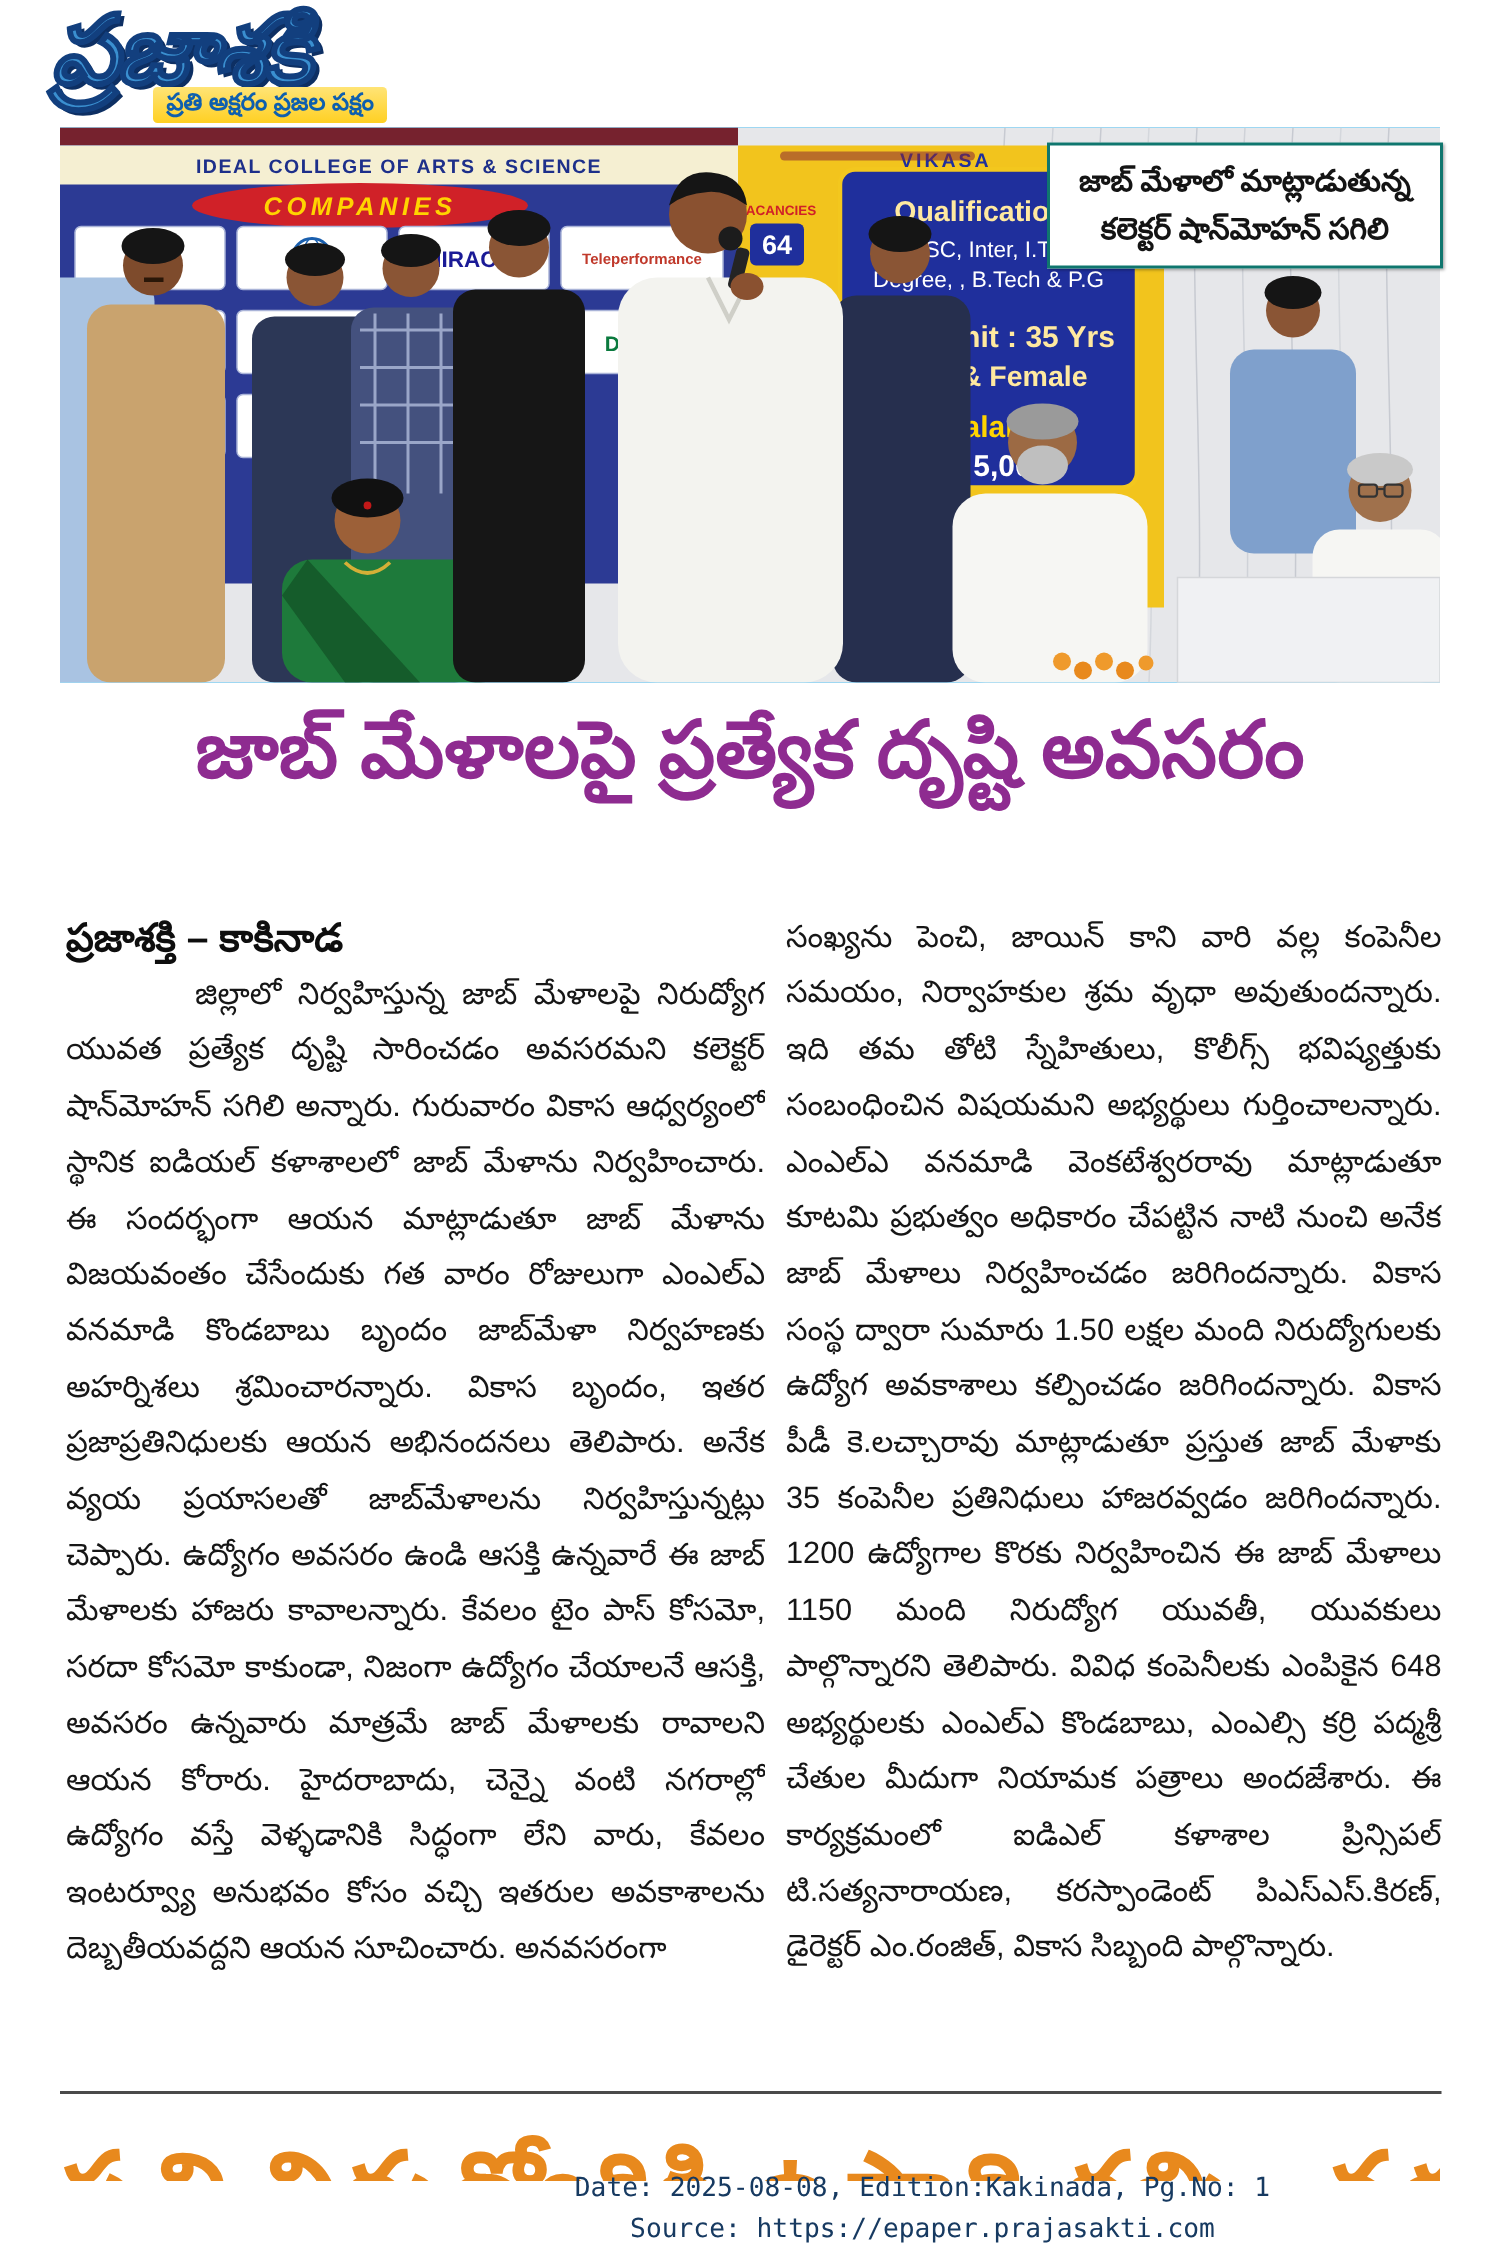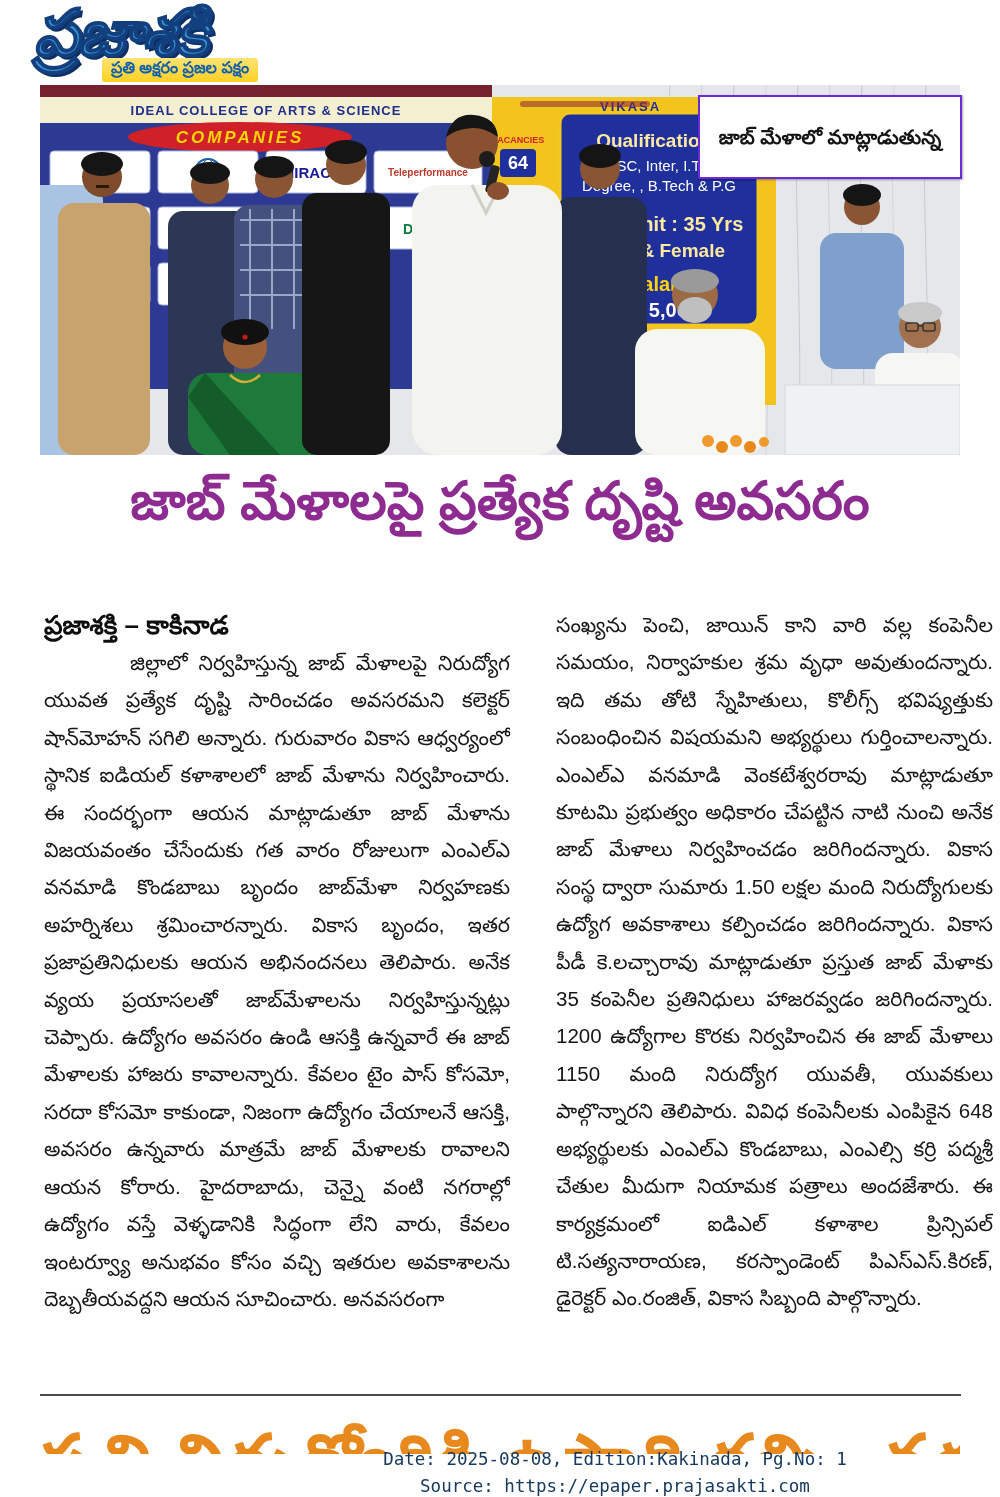--- a/index.html
+++ b/index.html
@@ -10,33 +10,33 @@
   .masthead-logo{position:absolute;left:34px;top:-4px;font-size:64px;font-weight:800;
     font-style:italic;color:#3a8fd0;letter-spacing:-2px;
     -webkit-text-stroke:2px #123f7e;text-shadow:3px 3px 0 #0d2f63;}
   .masthead-tagline{position:absolute;left:102px;top:58px;font-size:16px;font-weight:bold;
     color:#0e5fae;background:linear-gradient(#ffe476,#ffd023);padding:1px 9px;border-radius:3px;}
 
   
   .photo{position:absolute;left:40px;top:85px;width:920px;height:370px;background:#0ea5e9;}
   .photo svg{display:block;}
   .caption-box{position:absolute;left:658px;top:10px;width:260px;height:80px;background:#fff;
-    border:2px solid #6d28d9;display:flex;flex-direction:column;justify-content:center;
-    align-items:center;box-shadow:1px 1px 2px rgba(0,0,0,.35);}
+    border:2px solid #0f766e;display:flex;flex-direction:column;justify-content:center;
+    align-items:center;box-shadow:1px 1px 2px rgba(0,0,0,.35);font-family:Liberation Serif, serif;}
   .caption-line{font-size:20px;font-weight:bold;color:#141414;line-height:32px;white-space:nowrap;}
 
   
   .headline{position:absolute;left:0;top:470px;width:100%;text-align:center;
     font-size:53px;font-weight:800;color:#8e2b90;white-space:nowrap;letter-spacing:0;}
 
   
   .body-col{position:absolute;top:606px;height:758px;overflow:hidden;font-size:20.5px;
     line-height:37.4px;color:#161616;text-align:justify;}
   .col1{left:44px;width:466px;}
-  .col2{left:524px;width:437px;margin-left:32px;}
+  .col2{left:524px;width:437px;}
   .dateline{font-weight:bold;font-size:26px;color:#0e0e0e;line-height:38px;}
   .para{margin:0;text-indent:86px;}
   .para.noindent{text-indent:0;}
 
   
   .divider{position:absolute;left:40px;top:1394px;width:921px;height:2px;background:#4a4a4a;}
   .cutoff{position:absolute;left:40px;top:1417px;width:920px;height:37px;overflow:hidden;}
   .cutoff-text{font-size:74px;font-weight:800;color:#e8891d;white-space:nowrap;
     line-height:90px;margin:0;letter-spacing:1px;}
   .footer{position:absolute;left:115px;top:1446px;width:1000px;text-align:center;
@@ -201,20 +201,21 @@
         <circle cx="696" cy="356" r="6" fill="#ef9a2c"></circle>
         <circle cx="710" cy="362" r="6" fill="#e8891d"></circle>
         <circle cx="724" cy="357" r="5" fill="#ef9a2c"></circle>
       </g>
 
       <rect x="480" y="16" width="130" height="6" rx="3" fill="#8a2733" opacity="0.55"></rect>
     </svg>
 
     <div class="caption-box">
       <div class="caption-line">జాబ్ మేళాలో మాట్లాడుతున్న</div>
+      <div class="caption-line">కలెక్టర్ షాన్‌మోహన్ సగిలి</div>
     </div>
   </div>
 
   <div class="headline">జాబ్ మేళాలపై ప్రత్యేక దృష్టి అవసరం</div>
 
   <div class="body-col col1">
     <div class="dateline">ప్రజాశక్తి – కాకినాడ</div>
     <p class="para">జిల్లాలో నిర్వహిస్తున్న జాబ్ మేళాలపై నిరుద్యోగ యువత ప్రత్యేక దృష్టి సారించడం అవసరమని కలెక్టర్ షాన్‌మోహన్ సగిలి అన్నారు. గురువారం వికాస ఆధ్వర్యంలో స్థానిక ఐడియల్ కళాశాలలో జాబ్ మేళాను నిర్వహించారు. ఈ సందర్భంగా ఆయన మాట్లాడుతూ జాబ్ మేళాను విజయవంతం చేసేందుకు గత వారం రోజులుగా ఎంఎల్ఎ వనమాడి కొండబాబు బృందం జాబ్‌మేళా నిర్వహణకు అహర్నిశలు శ్రమించారన్నారు. వికాస బృందం, ఇతర ప్రజాప్రతినిధులకు ఆయన అభినందనలు తెలిపారు. అనేక వ్యయ ప్రయాసలతో జాబ్‌మేళాలను నిర్వహిస్తున్నట్లు చెప్పారు. ఉద్యోగం అవసరం ఉండి ఆసక్తి ఉన్నవారే ఈ జాబ్ మేళాలకు హాజరు కావాలన్నారు. కేవలం టైం పాస్ కోసమో, సరదా కోసమో కాకుండా, నిజంగా ఉద్యోగం చేయాలనే ఆసక్తి, అవసరం ఉన్నవారు మాత్రమే జాబ్ మేళాలకు రావాలని ఆయన కోరారు. హైదరాబాదు, చెన్నై వంటి నగరాల్లో ఉద్యోగం వస్తే వెళ్ళడానికి సిద్ధంగా లేని వారు, కేవలం ఇంటర్వ్యూ అనుభవం కోసం వచ్చి ఇతరుల అవకాశాలను దెబ్బతీయవద్దని ఆయన సూచించారు. అనవసరంగా</p>
   </div>
   <div class="body-col col2">

